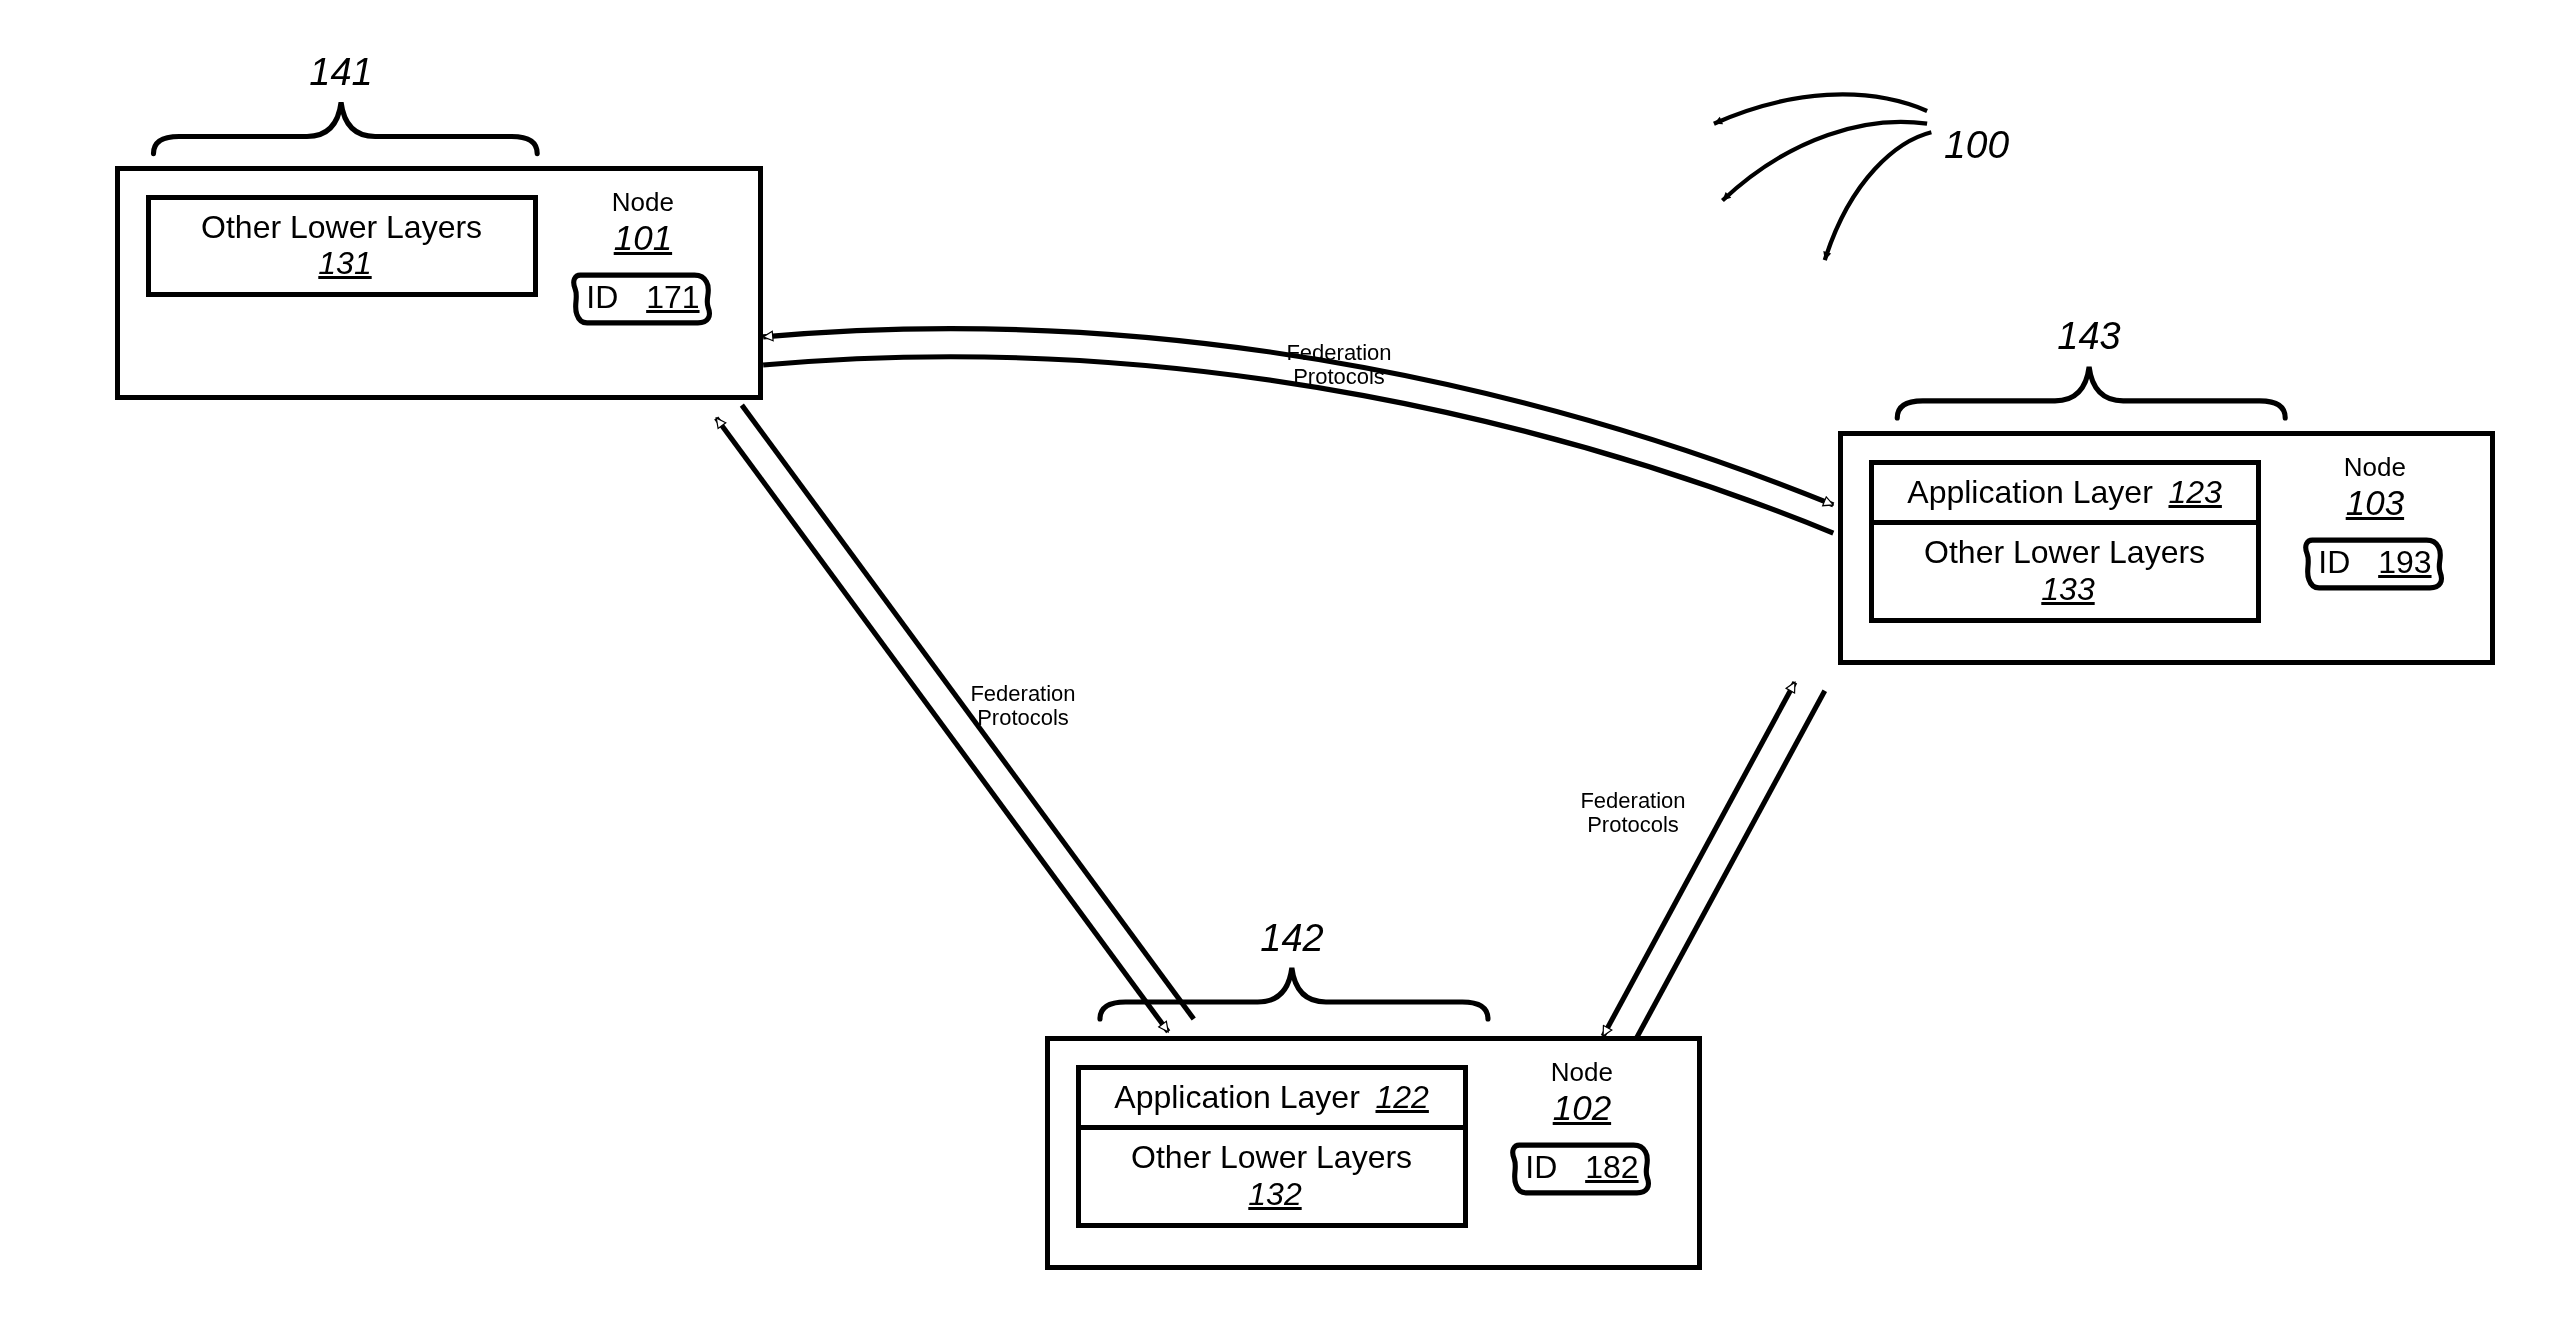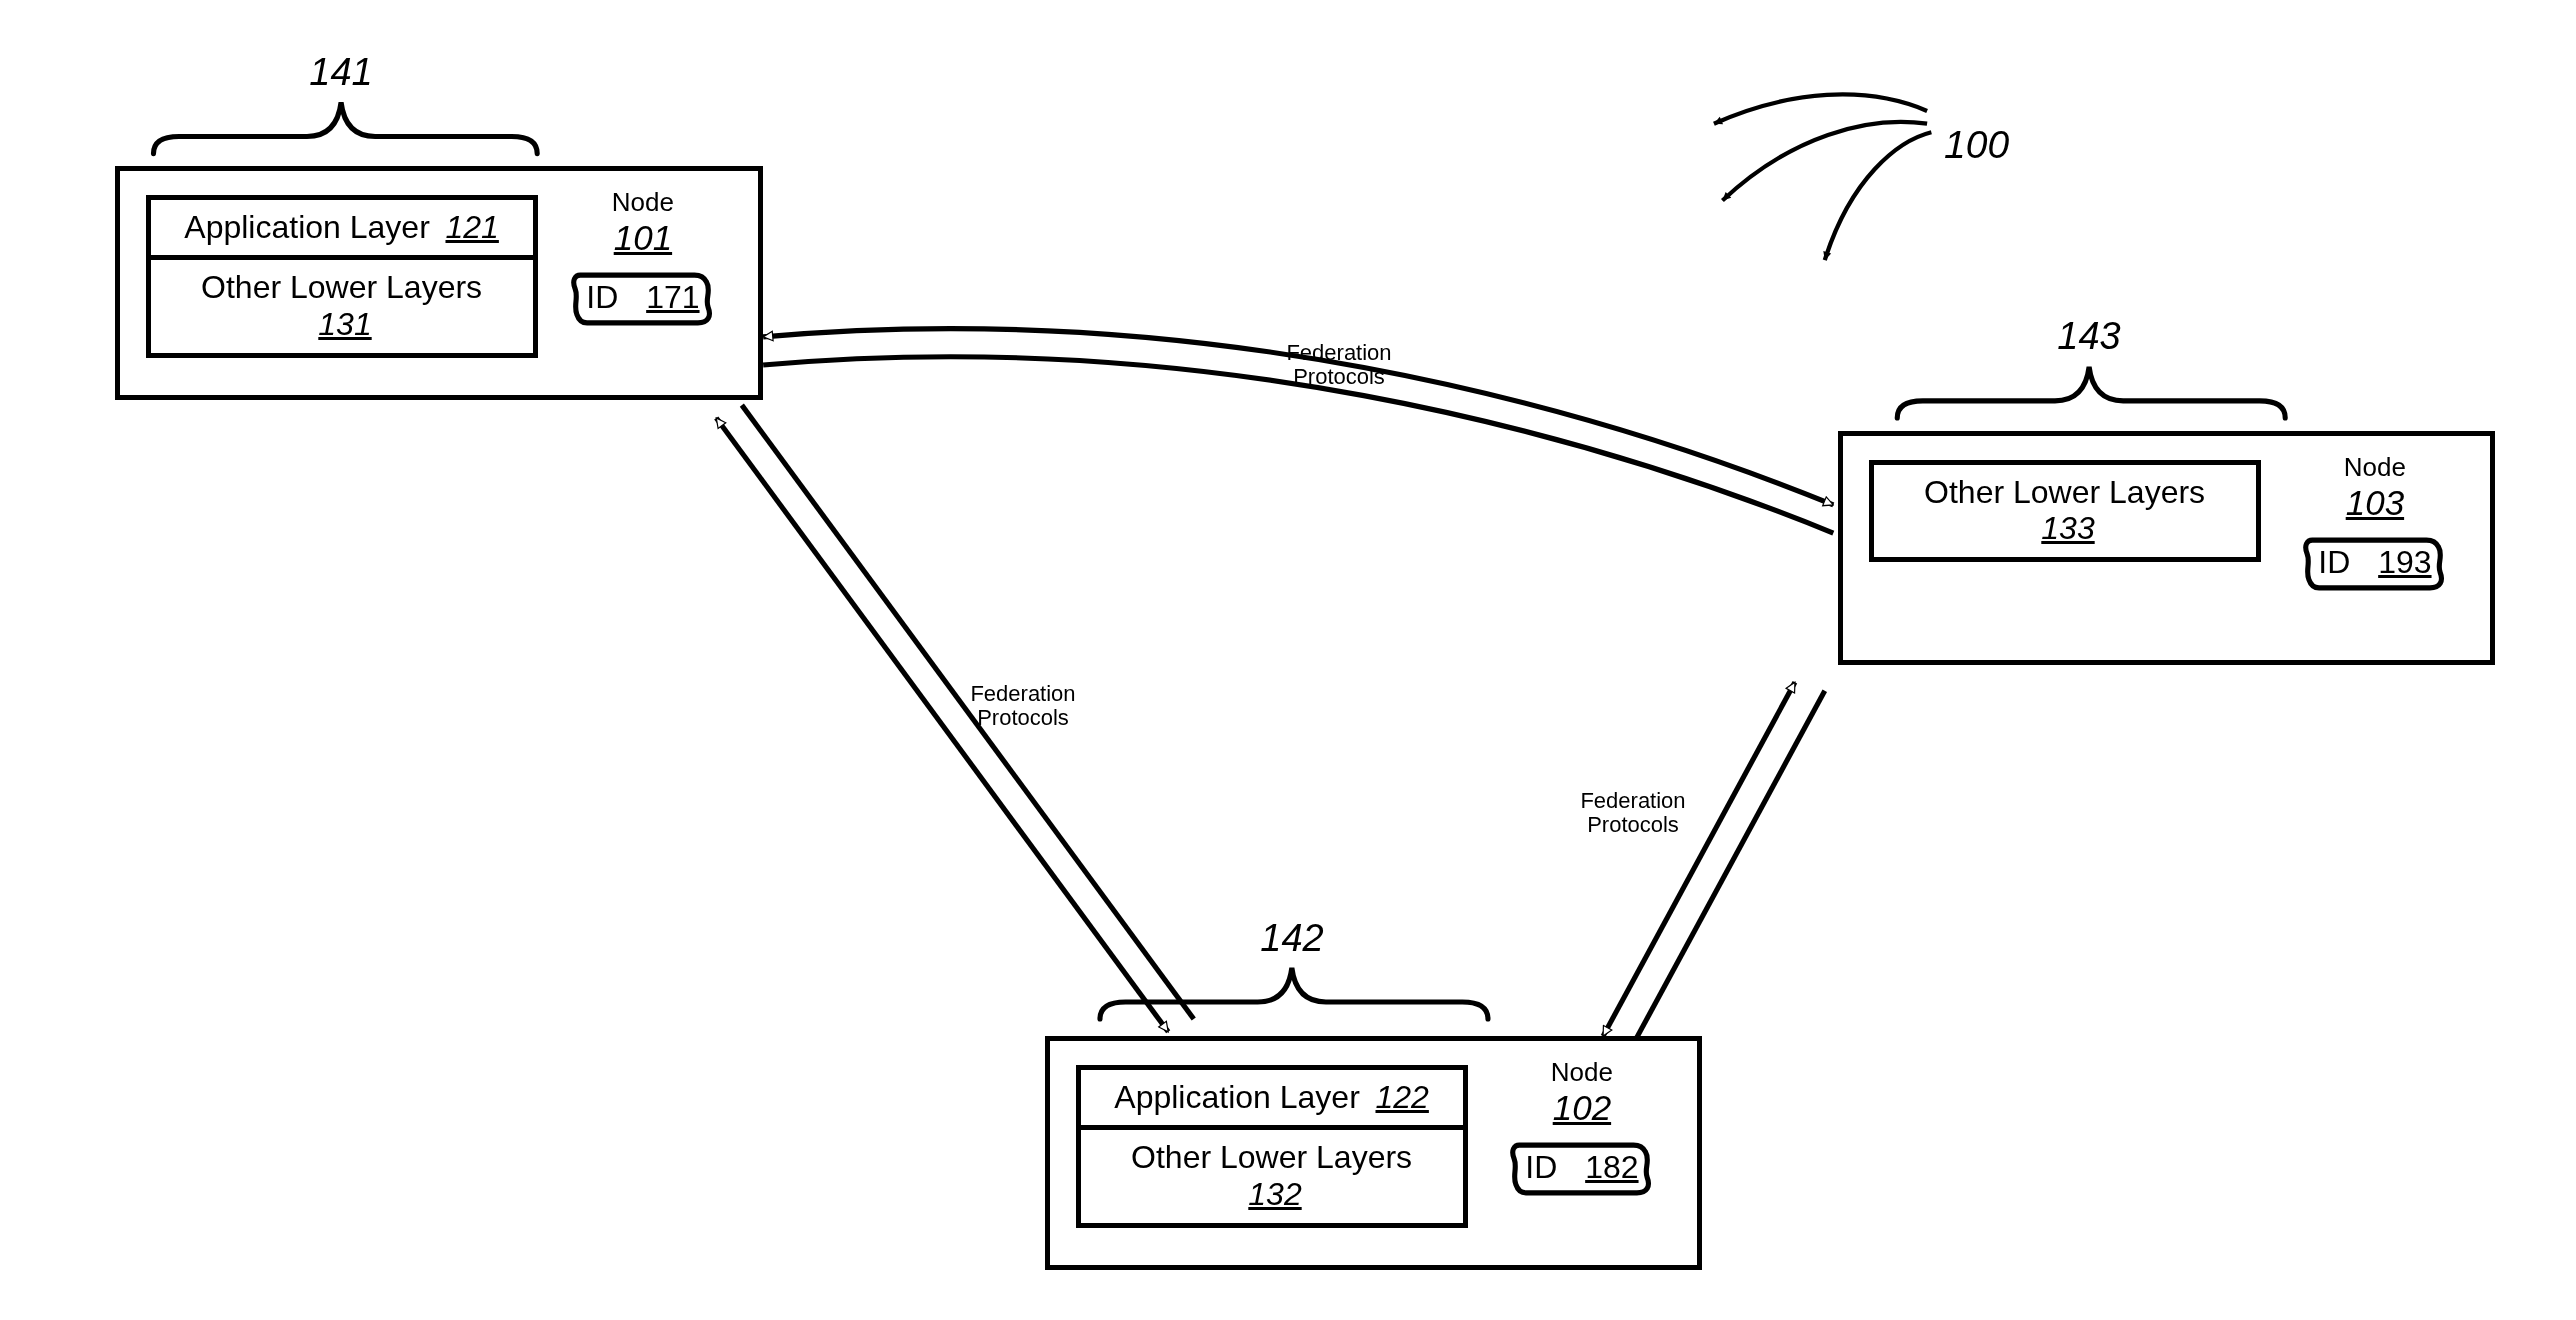--- a/index.html
+++ b/index.html
@@ -185,24 +185,20 @@
     <div>Federation</div>
     <div>Protocols</div>
   </div>
   <div class="edge-label" style="left:1522px; top:789px; width:222px;">
     <div>Federation</div>
     <div>Protocols</div>
   </div>
 
   <div class="node-box" style="left:115px; top:166px; width:648px; height:234px;">
     <div class="layer-box">
-      <div class="layer-row">
-        <span class="app-label">Application Layer</span>
-        <span class="app-num">121</span>
-      </div>
       <div class="layer-row">
         <span class="ol-label">Other Lower Layers</span><br>
         <span class="ol-num">131</span>
       </div>
     </div>
     <div class="node-info">
       <div class="node-label">Node</div>
       <div class="node-num">101</div>
       <div class="id-tag">
         <svg viewBox="0 0 170 68">
@@ -219,20 +215,24 @@
           <span class="id-prefix">ID</span>
           <span class="id-num">171</span>
         </span>
       </div>
     </div>
   </div>
 
   <div class="node-box" style="left:1838px; top:431px; width:657px; height:234px;">
     <div class="layer-box">
       <div class="layer-row">
+        <span class="app-label">Application Layer</span>
+        <span class="app-num">123</span>
+      </div>
+      <div class="layer-row">
         <span class="ol-label">Other Lower Layers</span><br>
         <span class="ol-num">133</span>
       </div>
     </div>
     <div class="node-info">
       <div class="node-label">Node</div>
       <div class="node-num">103</div>
       <div class="id-tag">
         <svg viewBox="0 0 170 68">
           <path d="M 12 6

